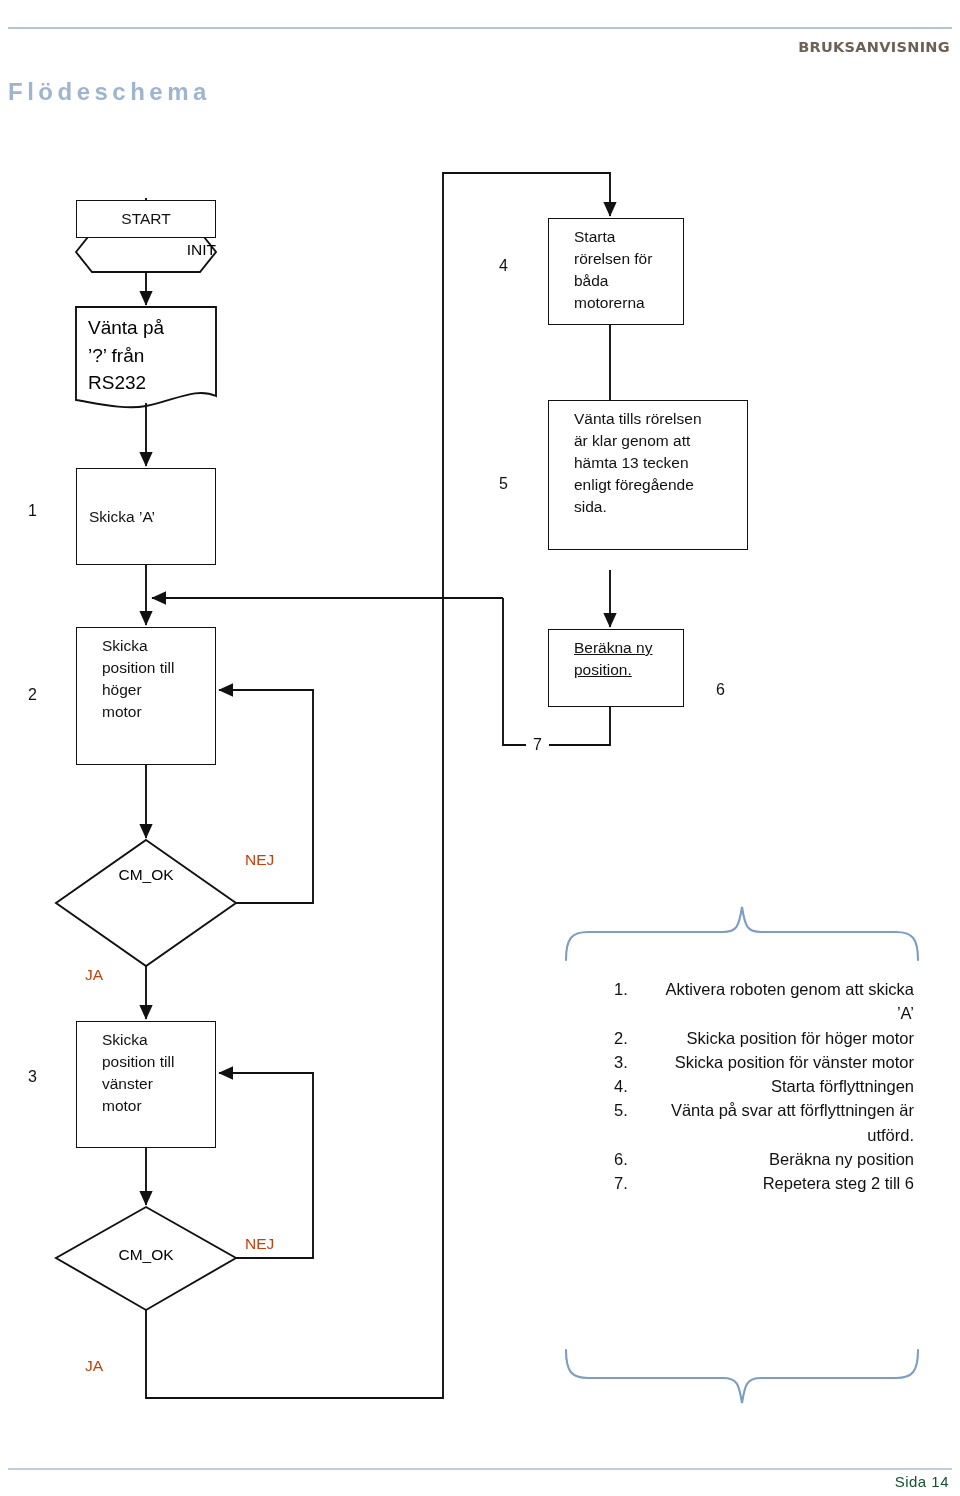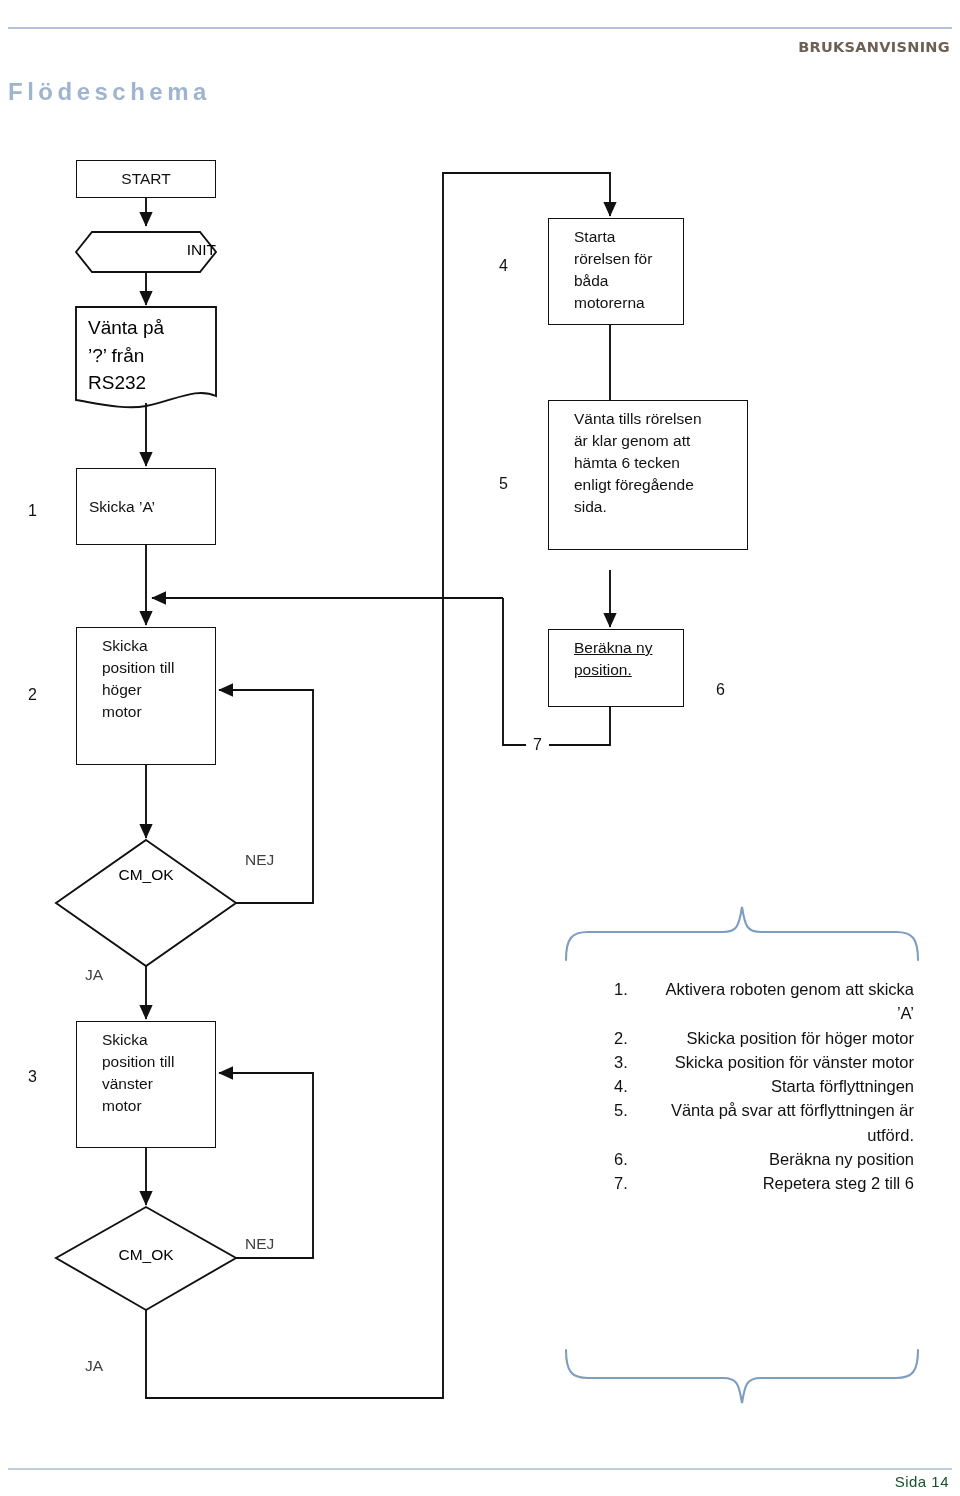--- a/index.html
+++ b/index.html
@@ -77,38 +77,39 @@
     font-size: 15.5px;
     line-height: 1.42;
     color: #111;
     padding: 7px 25px;
   }
   .node.center {
     display: flex;
     align-items: center;
     justify-content: center;
     padding: 0;
+    margin-top: 40px;
   }
   .node.centerleft {
     display: flex;
     align-items: center;
     justify-content: flex-start;
     padding-left: 12px;
   }
 
   .step-num {
     position: absolute;
     font-size: 16px;
     color: #111;
   }
 
   .edge-label {
     position: absolute;
     font-size: 15.5px;
-    color: #404040;
+    color: #c2410c;
   }
 
   
   svg.layer {
     position: absolute;
     left: 0; top: 0;
     width: 960px; height: 1496px;
     overflow: visible;
   }
 
@@ -203,21 +204,21 @@
   <div style="position:absolute; left:76px; top:241px; width:140px; text-align:right; font-size:15.5px;">
     <span>INIT</span>
   </div>
 
   <div style="position:absolute; left:88px; top:314px; width:125px; font-size:19px; line-height:1.45;">
     <div>Vänta på</div>
     <div>’?’ från</div>
     <div>RS232</div>
   </div>
 
-  <div class="node centerleft" style="left:76px; top:468px; width:140px; height:77px;">
+  <div class="node centerleft" style="left:76px; top:468px; width:140px; height:97px;">
     <span>Skicka ’A’</span>
   </div>
 
   <div class="node" style="left:76px; top:627px; width:140px; height:138px;">
     <div>Skicka</div>
     <div>position till</div>
     <div>höger</div>
     <div>motor</div>
   </div>
 
@@ -239,21 +240,21 @@
   <div class="node" style="left:548px; top:218px; width:136px; height:107px;">
     <div>Starta</div>
     <div>rörelsen för</div>
     <div>båda</div>
     <div>motorerna</div>
   </div>
 
   <div class="node" style="left:548px; top:400px; width:200px; height:150px;">
     <div>Vänta tills rörelsen</div>
     <div>är klar genom att</div>
-    <div>hämta 6 tecken</div>
+    <div>hämta 13 tecken</div>
     <div>enligt föregående</div>
     <div>sida.</div>
   </div>
 
   <div class="node" style="left:548px; top:629px; width:136px; height:78px;text-decoration:underline;">
     <div>Beräkna ny</div>
     <div>position.</div>
   </div>
 
   <div class="step-num" style="left:28px; top:502px;">1</div>

